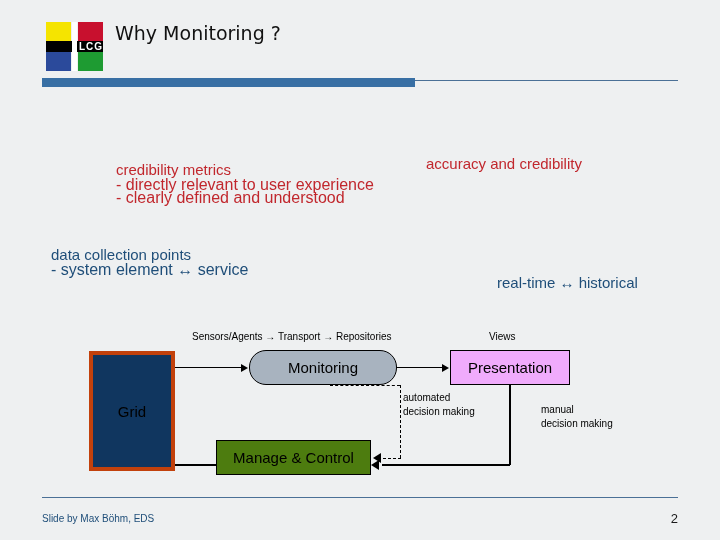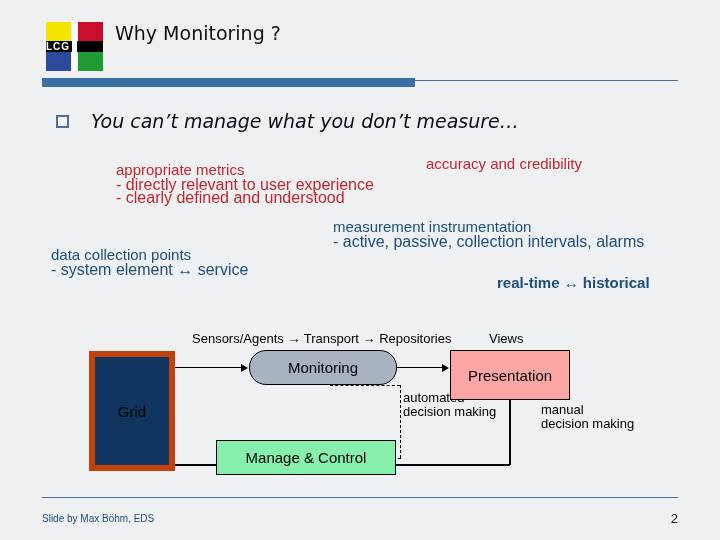--- a/index.html
+++ b/index.html
@@ -51,21 +51,21 @@
     height: 49px;
     background: #ffffff;
   }
   #logo .lcg-text {
     position: absolute;
     left: 0px;
     top: 18px;
     width: 57px;
     height: 13px;
     line-height: 13px;
-    text-align: left;
+    text-align: right;
     color: #ffffff;
     font-size: 10px;
     font-weight: bold;
     letter-spacing: 1px;
     font-family: "Liberation Sans", sans-serif;
   }
 
   
   #title {
     position: absolute;
@@ -132,33 +132,33 @@
     font-family: "Liberation Sans", sans-serif;
     line-height: 13px;
   }
   .red  .head, .red  .sub { color: #c1272d; }
   .blue .head, .blue .sub { color: #1f4e79; }
 
   #anno-metrics   { left: 116px; top: 161px; }
   #anno-accuracy  { left: 426px; top: 155px; }
   #anno-measure   { left: 333px; top: 218px; }
   #anno-datacoll  { left: 51px;  top: 246px; }
-  #anno-realtime  { left: 497px; top: 274px; font-weight: bold; }
+  #anno-realtime  { left: 497px; top: 274px; }
 
   
   #diagram {
     position: absolute;
     left: 0px;
     top: 0px;
     width: 720px;
     height: 540px;
   }
   .dlabel {
     position: absolute;
-    font-size: 13px;
+    font-size: 10px;
     color: #000000;
     white-space: nowrap;
     font-family: "Liberation Sans", sans-serif;
   }
   #lbl-pipeline { left: 192px; top: 331px; }
   #lbl-views    { left: 489px; top: 331px; }
   #lbl-auto     { left: 403px; top: 391px; line-height: 14px; }
   #lbl-manual   { left: 541px; top: 403px; line-height: 14px; }
 
   .dbox {
@@ -169,25 +169,25 @@
     align-items: center;
     justify-content: center;
     font-size: 15px;
     color: #000000;
     font-family: "Liberation Sans", sans-serif;
     white-space: nowrap;
   }
   #box-grid {
     left: 89px; top: 351px; width: 86px; height: 120px;
     background: #10365f;
-    border: 6px solid #c2410c;
+    border: 4px solid #c2410c;
   }
   #box-monitoring  { left: 249px; top: 350px; width: 148px; height: 35px; background: #a8b3bf; border-radius: 17px; }
-  #box-presentation{ left: 450px; top: 350px; width: 120px; height: 50px; background: #fca5a5; }
-  #box-manage      { left: 216px; top: 440px; width: 180px; height: 35px; background: #86efac; }
+  #box-presentation{ left: 450px; top: 350px; width: 120px; height: 35px; background: #f0abfc; }
+  #box-manage      { left: 216px; top: 440px; width: 155px; height: 35px; background: #4d7c0f; }
 
   .line { position: absolute; background: #000000; }
   .hl { height: 1px; }
   .thick-hl { height: 2px; }
   .thick-vl { width: 2px; }
 
   .arrow-r {
     position: absolute;
     width: 0; height: 0;
     border-top: 4px solid transparent;
@@ -248,39 +248,31 @@
     <div class="band"></div>
     <div class="vband"></div>
     <div class="lcg-text">LCG</div>
   </div>
 
   <div id="title">Why Monitoring ?</div>
 
   <div id="rule-thin"></div>
   <div id="rule-thick"></div>
 
-  <div id="bullet-row">
-    <div id="bullet-marker"></div>
-    <div id="bullet-text">You can’t manage what you don’t measure…</div>
-  </div>
 
   <div class="anno red" id="anno-metrics">
-    <div class="head">appropriate metrics</div>
+    <div class="head">credibility metrics</div>
     <div class="sub">- directly relevant to user experience</div>
     <div class="sub">- clearly defined and understood</div>
   </div>
 
   <div class="anno red" id="anno-accuracy">
     <div class="head">accuracy and credibility</div>
   </div>
 
-  <div class="anno blue" id="anno-measure">
-    <div class="head">measurement instrumentation</div>
-    <div class="sub">- active, passive, collection intervals, alarms</div>
-  </div>
 
   <div class="anno blue" id="anno-datacoll">
     <div class="head">data collection points</div>
     <div class="sub">- system element ↔ service</div>
   </div>
 
   <div class="anno blue" id="anno-realtime">
     <div class="head">real-time ↔ historical</div>
   </div>
 

